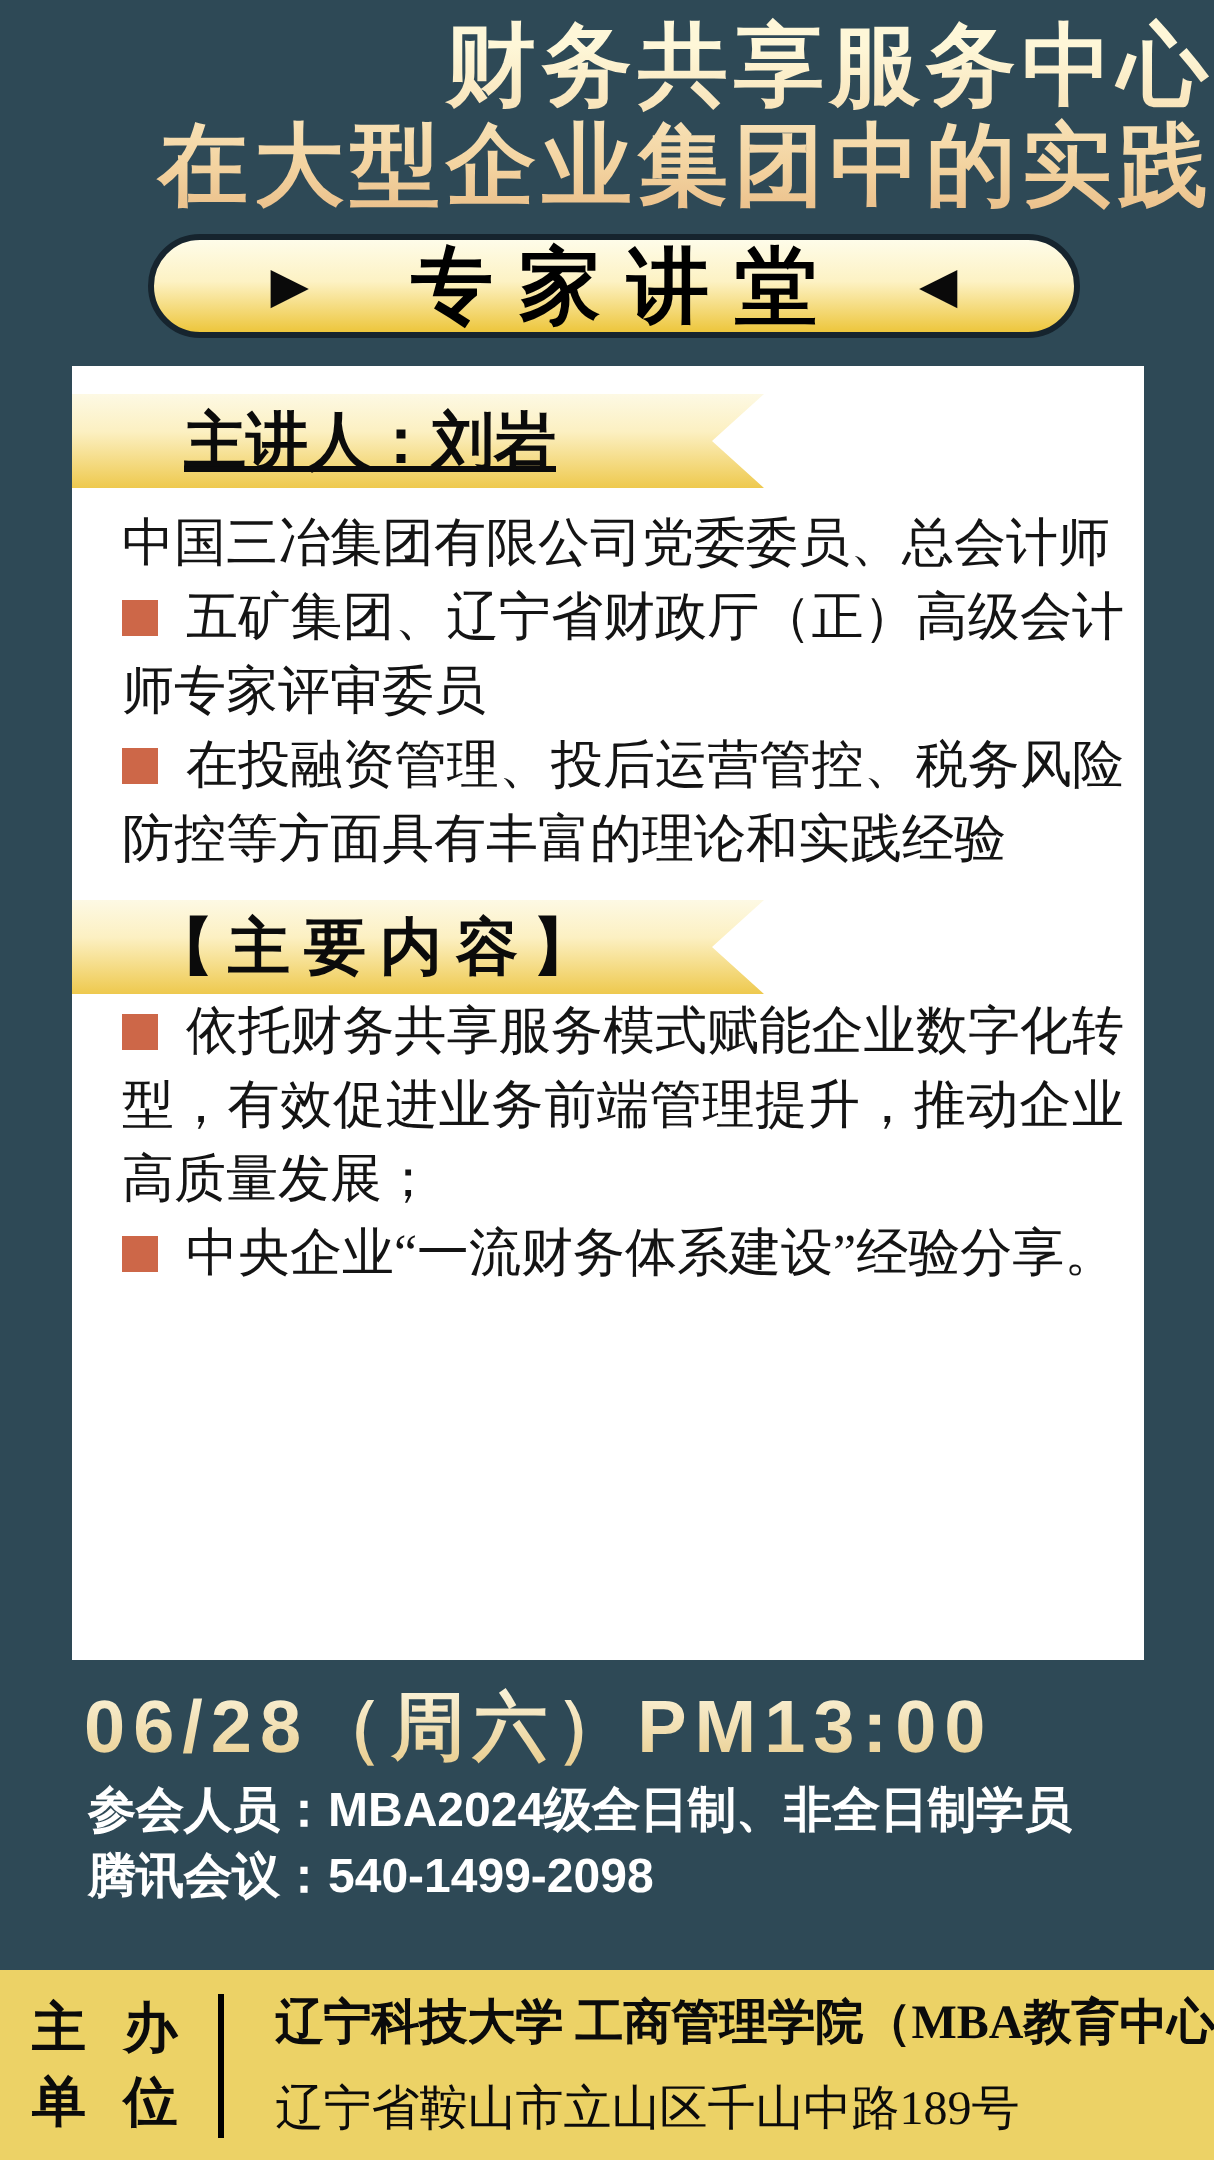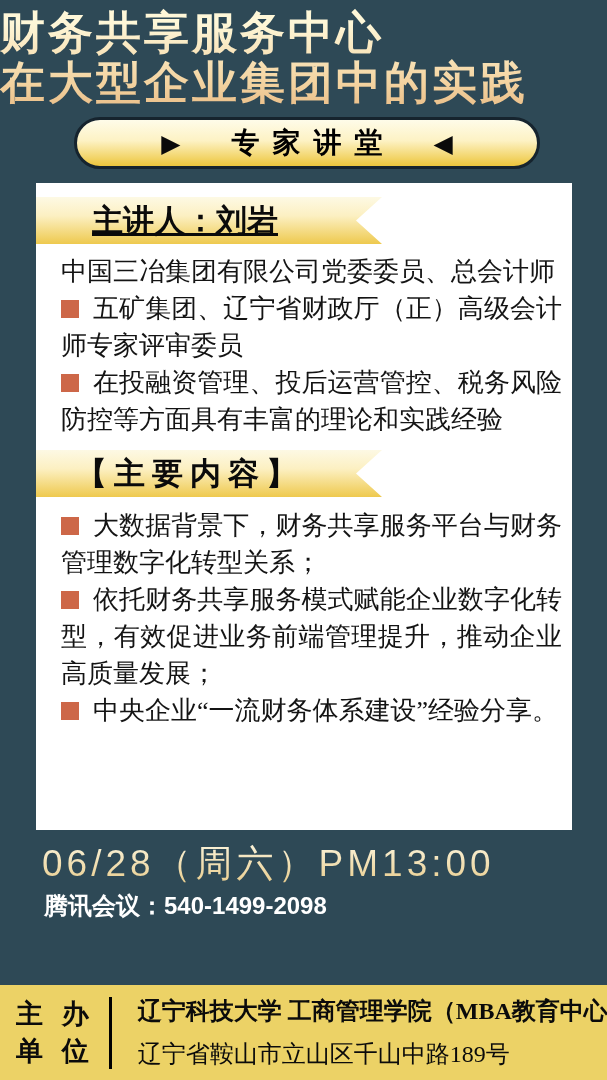--- a/index.html
+++ b/index.html
@@ -7,37 +7,37 @@
   body {
     position:relative;
     background:#2e4956;
     font-family:"Liberation Sans", sans-serif;
     overflow:hidden;
   }
 
   
   .title {
     position:absolute; top:8px; left:0; width:607px;
-    text-align:left; font-weight:900;
+    text-align:right; font-weight:900;
     font-size:45px; line-height:50px; letter-spacing:3px;
     background:linear-gradient(180deg,#fef7d8 15%,#f3d3a0 75%,#eabf8a 100%);
     -webkit-background-clip:text; background-clip:text;
     color:transparent;
   }
 
   
   .pill {
     position:absolute; top:117px; left:74px; width:466px; height:52px;
     border:3px solid #16242e; border-radius:28px;
     background:linear-gradient(180deg,#fefce9 0%,#fdf2c4 45%,#edc63c 100%);
     display:flex; align-items:center; justify-content:center; gap:38px;
     color:#000;
   }
   .pill-arrow { font-size:25px; line-height:1; color:#0a0a0a; }
-  .pill-label { font-size:28px; font-weight:800; letter-spacing:13px; padding-left:13px; }
+  .pill-label { font-size:41px; font-weight:800; letter-spacing:13px; padding-left:13px; }
 
   
   .card {
     position:absolute; top:183px; left:36px; width:536px; height:647px;
     background:#ffffff; overflow:hidden;
   }
   .ribbon {
     width:346px; height:47px; margin-top:14px;
     background:linear-gradient(180deg,#fefaе6 0%,#fdf7dd 10%,#fcf0c2 40%,#eec94e 100%);
     background:linear-gradient(180deg,#fdf9e4 0%,#fcf0c2 40%,#eec94e 100%);
@@ -56,21 +56,21 @@
   .card p.after-ribbon { margin-top:10px; }
   .sq {
     display:inline-block; width:18px; height:18px;
     background:#cd6748; margin-right:14px; vertical-align:baseline;
     transform:translateY(1px);
   }
 
   
   .datetime {
     position:absolute; top:839px; left:42px;
-    font-size:37px; font-weight:400; letter-spacing:4px;
+    font-size:37px; font-weight:700; letter-spacing:4px;
     background:linear-gradient(180deg,#faf2d8 10%,#e9cd8e 90%);
     -webkit-background-clip:text; background-clip:text; color:transparent;
   }
   .info {
     position:absolute; top:889px; left:44px;
     color:#ffffff; font-weight:700; font-size:24px; line-height:33px;
   }
 
   
   .footer {
@@ -112,32 +112,32 @@
   <p class="first">中国三冶集团有限公司党委委员、总会计师</p>
 
   <p><span class="sq"></span><span>五矿集团、辽宁省财政厅（正）高级会计师专家评审委员</span></p>
 
   <p><span class="sq"></span><span>在投融资管理、投后运营管控、税务风险防控等方面具有丰富的理论和实践经验</span></p>
 
   <div class="ribbon ribbon-2">
     <span>【主要内容】</span>
   </div>
 
-  <p class="after-ribbon"><span class="sq"></span><span>大数据背景下，财务共享服务平台与财务管理数字化转型关系；</span></p>
 
 
   <p><span class="sq"></span><span>依托财务共享服务模式赋能企业数字化转型，有效促进业务前端管理提升，推动企业高质量发展；</span></p>
 
   <p><span class="sq"></span><span>中央企业“一流财务体系建设”经验分享。</span></p>
 
 </div>
 
 <div class="datetime">06/28（周六）PM13:00</div>
 
 <div class="info">
+  <div>参会人员：MBA2024级全日制、非全日制学员</div>
   <div>腾讯会议：540-1499-2098</div>
 </div>
 
 <div class="footer">
   <div class="org-label">
     <div>主 办</div>
     <div>单 位</div>
   </div>
   <div class="v-divider"></div>
   <div class="org-text">

